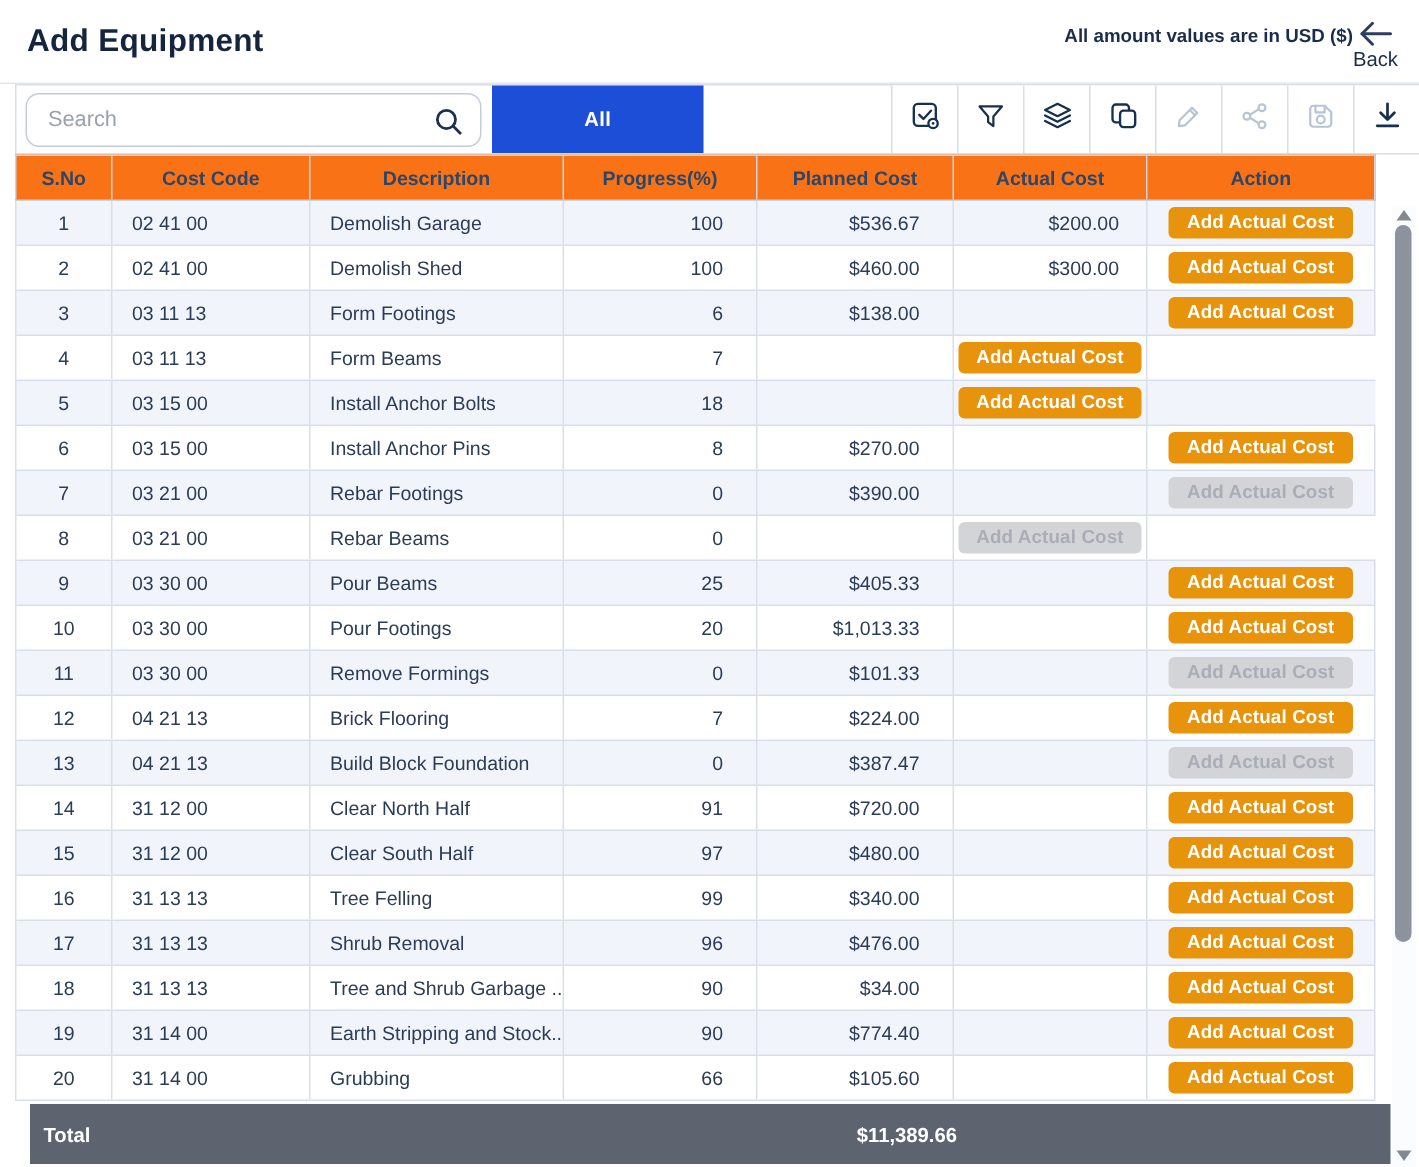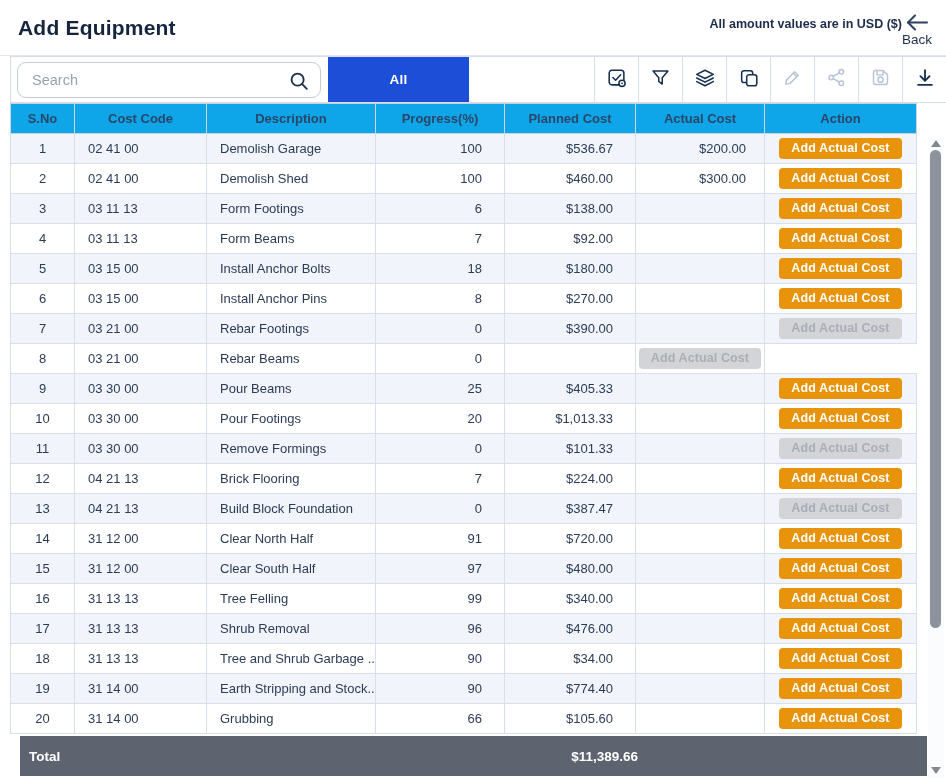--- a/index.html
+++ b/index.html
@@ -67,21 +67,21 @@
     display: flex; align-items: center; justify-content: center;
     cursor: pointer; background: #fff;
   }
   .icon-cell svg { stroke: #16304f; fill: none; stroke-width: 1.7; stroke-linecap: round; stroke-linejoin: round; }
   .icon-cell.disabled { cursor: default; }
   .icon-cell.disabled svg { stroke: #b8c4d4; }
 
   
   .grid7 { display: grid; grid-template-columns: 65px 132px 169px 129px 131px 129px 152px; }
   .table-wrap { margin-left: 10px; width: 907px; }
-  .thead { background: #0ea5e9; border-top: 1px solid #c9d1dc; border-bottom: 1px solid #c9d1dc; }
+  .thead { background: #f97316; border-top: 1px solid #c9d1dc; border-bottom: 1px solid #c9d1dc; }
   .thead .cell {
     height: 29px;
     display: flex; align-items: center; justify-content: center;
     font-size: 13px; font-weight: 700; color: #2b4668;
     border-right: 1px solid #cfd6e0;
   }
   .thead .cell:first-child { border-left: 1px solid #cfd6e0; }
   .trow { height: 30px; background: #fff; border-bottom: 1px solid #d9dfe8; }
   .trow:nth-child(odd) { background: #f1f4fa; }
   .trow .cell {
@@ -291,32 +291,30 @@
         <div class="cell c-right-sm"></div>
         <div class="cell c-center">
           <button class="btn-add">Add Actual Cost</button>
         </div>
       </div>
       <div class="grid7 trow">
         <div class="cell c-center">4</div>
         <div class="cell c-left">03 11 13</div>
         <div class="cell c-left">Form Beams</div>
         <div class="cell c-right">7</div>
-        <div class="cell c-right">$92.00</div>
         <div class="cell c-right-sm"></div>
         <div class="cell c-center">
           <button class="btn-add">Add Actual Cost</button>
         </div>
       </div>
       <div class="grid7 trow">
         <div class="cell c-center">5</div>
         <div class="cell c-left">03 15 00</div>
         <div class="cell c-left">Install Anchor Bolts</div>
         <div class="cell c-right">18</div>
-        <div class="cell c-right">$180.00</div>
         <div class="cell c-right-sm"></div>
         <div class="cell c-center">
           <button class="btn-add">Add Actual Cost</button>
         </div>
       </div>
       <div class="grid7 trow">
         <div class="cell c-center">6</div>
         <div class="cell c-left">03 15 00</div>
         <div class="cell c-left">Install Anchor Pins</div>
         <div class="cell c-right">8</div>

